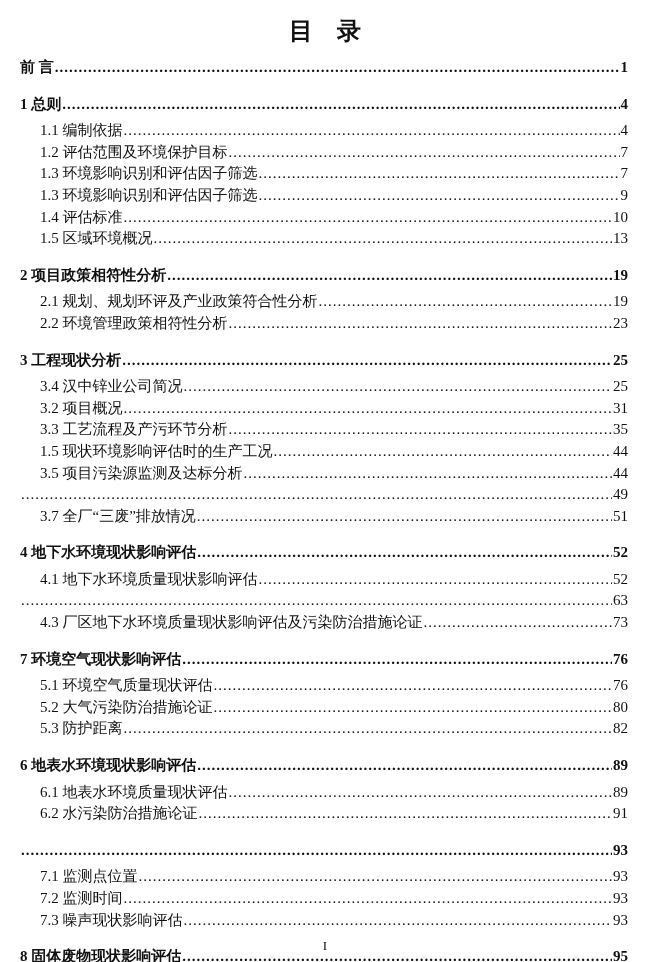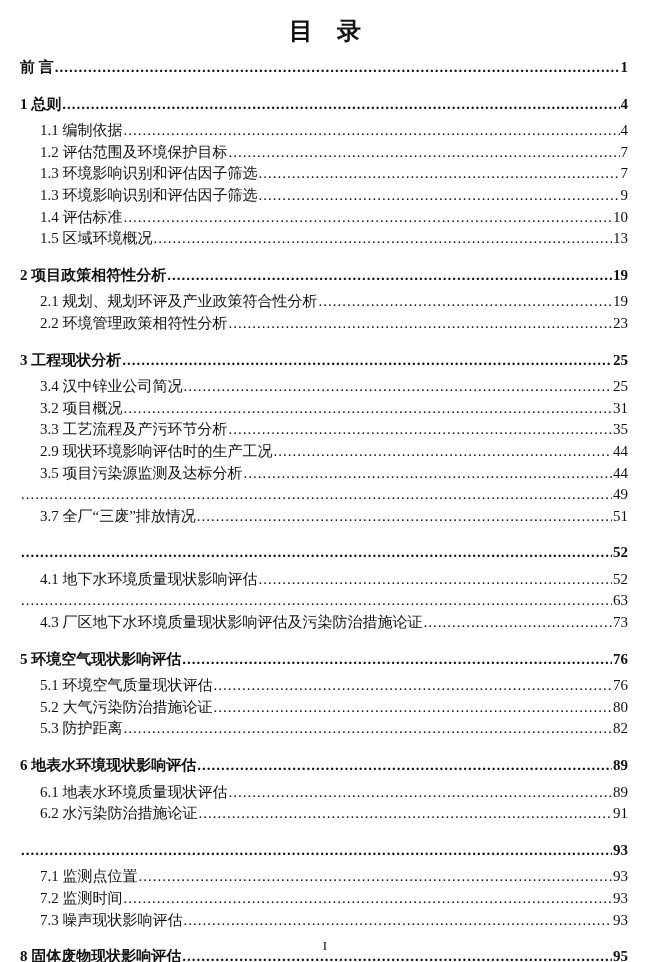--- a/index.html
+++ b/index.html
@@ -158,21 +158,21 @@
     <span class="pagenum">31</span>
   </div>
 
   <div class="row level-1">
     <span class="label">3.3 工艺流程及产污环节分析</span>
     <span class="leader">............................................................................................................................................................................................................................................................................................................</span>
     <span class="pagenum">35</span>
   </div>
 
   <div class="row level-1">
-    <span class="label">2.9 现状环境影响评估时的生产工况</span>
+    <span class="label">1.5 现状环境影响评估时的生产工况</span>
     <span class="leader">............................................................................................................................................................................................................................................................................................................</span>
     <span class="pagenum">44</span>
   </div>
 
   <div class="row level-1">
     <span class="label">3.5 项目污染源监测及达标分析</span>
     <span class="leader">............................................................................................................................................................................................................................................................................................................</span>
     <span class="pagenum">44</span>
   </div>
 
@@ -181,20 +181,21 @@
     <span class="pagenum">49</span>
   </div>
 
   <div class="row level-1">
     <span class="label">3.7 全厂“三废”排放情况</span>
     <span class="leader">............................................................................................................................................................................................................................................................................................................</span>
     <span class="pagenum">51</span>
   </div>
 
   <div class="row level-0">
+    <span class="label">4 地下水环境现状影响评估</span>
     <span class="leader">............................................................................................................................................................................................................................................................................................................</span>
     <span class="pagenum">52</span>
   </div>
 
   <div class="row level-1">
     <span class="label">4.1 地下水环境质量现状影响评估</span>
     <span class="leader">............................................................................................................................................................................................................................................................................................................</span>
     <span class="pagenum">52</span>
   </div>
 
@@ -203,21 +204,21 @@
     <span class="pagenum">63</span>
   </div>
 
   <div class="row level-1">
     <span class="label">4.3 厂区地下水环境质量现状影响评估及污染防治措施论证</span>
     <span class="leader">............................................................................................................................................................................................................................................................................................................</span>
     <span class="pagenum">73</span>
   </div>
 
   <div class="row level-0">
-    <span class="label">5 环境空气现状影响评估</span>
+    <span class="label">7 环境空气现状影响评估</span>
     <span class="leader">............................................................................................................................................................................................................................................................................................................</span>
     <span class="pagenum">76</span>
   </div>
 
   <div class="row level-1">
     <span class="label">5.1 环境空气质量现状评估</span>
     <span class="leader">............................................................................................................................................................................................................................................................................................................</span>
     <span class="pagenum">76</span>
   </div>
 

